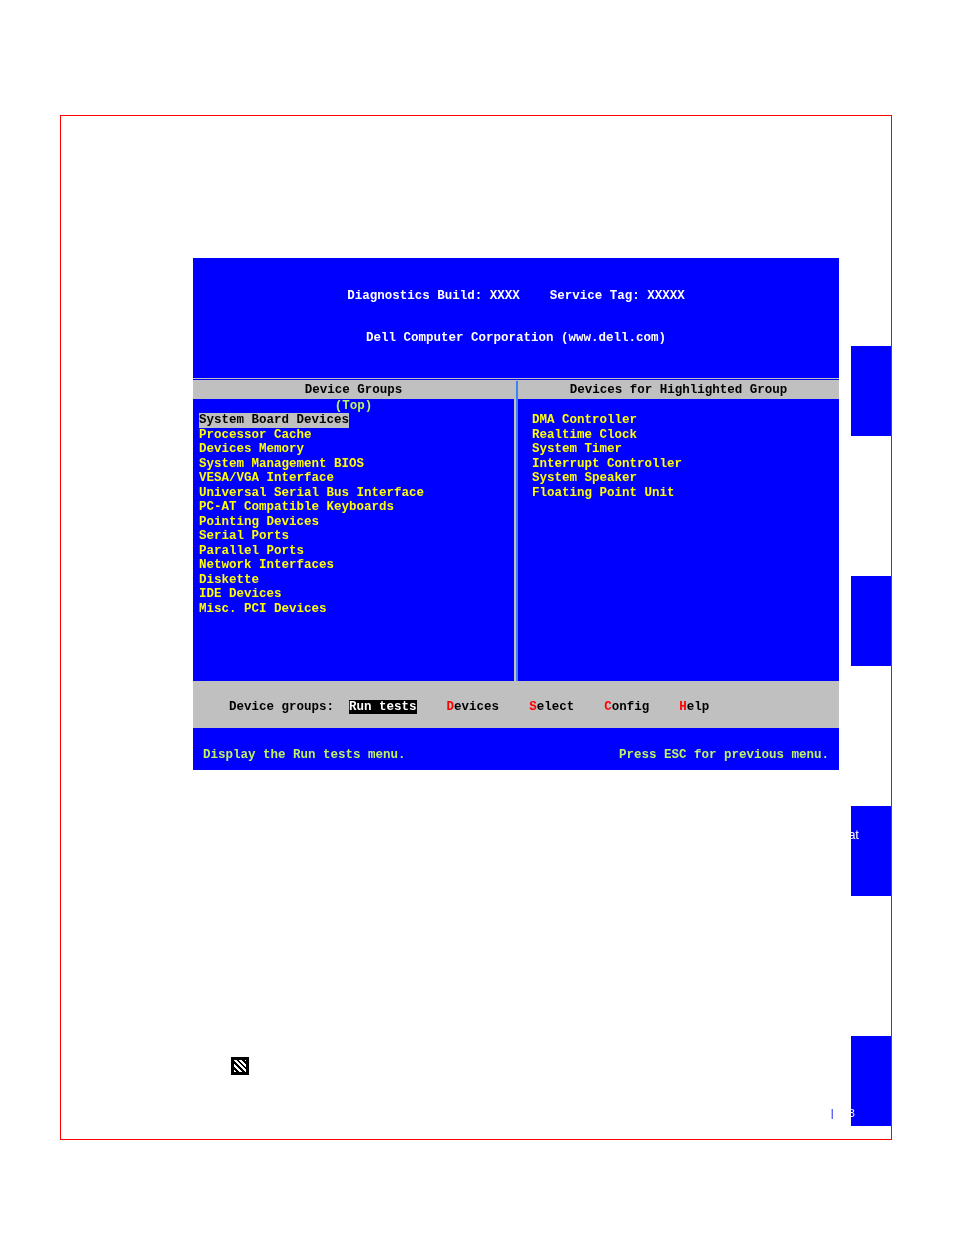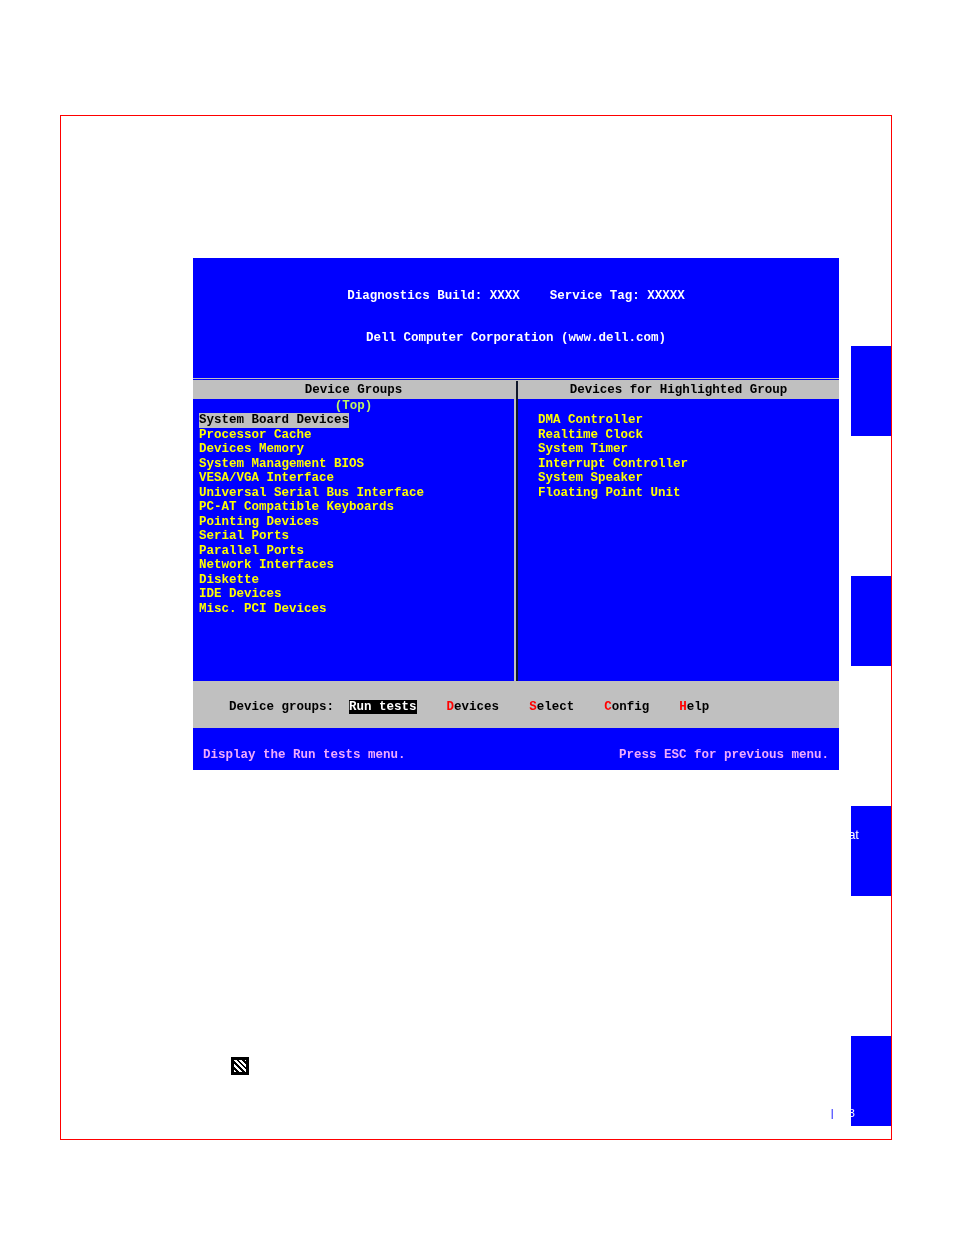--- a/index.html
+++ b/index.html
@@ -56,21 +56,21 @@
   }
   .col {
     background: #0000ff;
     flex: 1 1 0;
     display: flex;
     flex-direction: column;
     color: #ffff00;
     font-weight: bold;
   }
   .col.left  { border-right: 2px solid #c0c0c0; }
-  .col.right { border-left: 2px solid #0f172a; }
+  .col.right { border-left: 2px solid #3b82f6; }
   .col-hdr {
     background: #c0c0c0;
     color: #000;
     font-weight: bold;
     text-align: center;
     padding: 2px 0;
   }
   .col-top {
     color: #bef264;
     text-align: center;
@@ -91,21 +91,21 @@
     font-weight: bold;
     padding: 2px 6px 0;
     border-top: 3px double #c0c0c0;
     white-space: pre;
   }
   .menu .sel { background: #000; color: #fff; }
   .menu .hot { color: #ff0000; }
   .blue-gap { background:#0000ff; height:14px; }
   .status {
     background:#0000ff;
-    color:#f0abfc;
+    color:#bef264;
     font-weight: bold;
     display:flex;
     justify-content: space-between;
     padding: 6px 10px 8px;
   }
 
   
   .doc {
     position: absolute;
     left: 170px;
@@ -203,21 +203,21 @@
         <div>Parallel Ports</div>
         <div>Network Interfaces</div>
         <div>Diskette</div>
         <div>IDE Devices</div>
         <div>Misc. PCI Devices</div>
       </div>
     </div>
 
     <div class="col right">
       <div class="col-hdr">Devices for Highlighted Group</div>
-      <div class="col-body" style="padding-top:14px; padding-left:20px;">
+      <div class="col-body" style="padding-top:14px; padding-left:14px;">
         <div>DMA Controller</div>
         <div>Realtime Clock</div>
         <div>System Timer</div>
         <div>Interrupt Controller</div>
         <div>System Speaker</div>
         <div>Floating Point Unit</div>
       </div>
     </div>
   </div>
 

